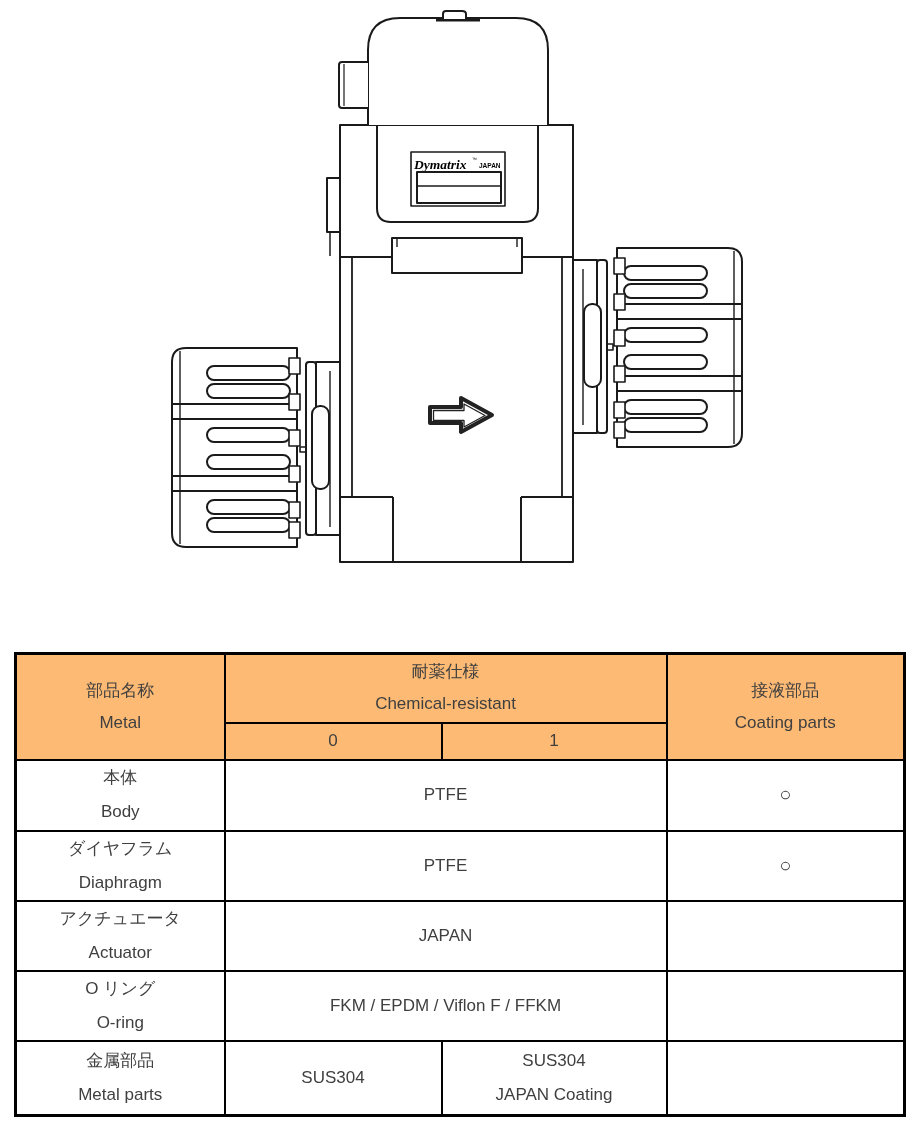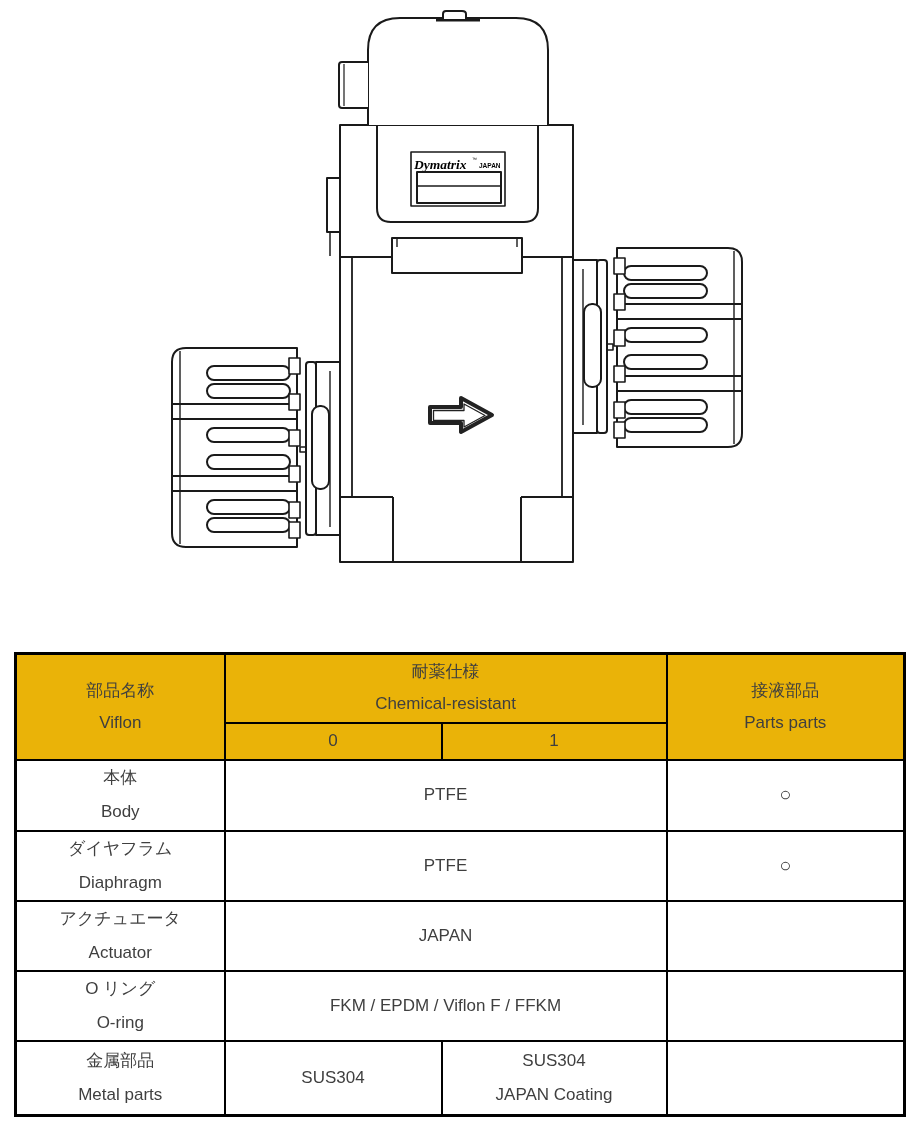--- a/index.html
+++ b/index.html
@@ -9,21 +9,21 @@
   }
   svg.figure{position:absolute;left:0;top:0;}
   table.spec{
     position:absolute;left:14px;top:652px;width:889px;
     border-collapse:collapse;table-layout:fixed;
     border:3px solid #000;color:#3f3f3f;font-size:17px;
   }
   table.spec td{
     border:2px solid #000;text-align:center;vertical-align:middle;padding:0;
   }
-  td.hdr{background:#eab308;}
+  td.hdr{background:#fdba74;}
   .two-line{line-height:34px;}
   .hdr-line{line-height:32px;}
   .circle{font-size:20px;line-height:20px;}
 </style>
 </head>
 <body>
 
 <svg class="figure" width="910" height="630" viewBox="0 0 910 630">
   <defs>
 
@@ -120,29 +120,29 @@
   <colgroup>
     <col style="width:209px">
       <col style="width:217px">
       <col style="width:225px">
       <col style="width:238px">
   </colgroup>
   <tbody>
     <tr style="height:69px">
       <td class="hdr" rowspan="2">
         <div class="hdr-line">部品名称</div>
-        <div class="hdr-line">Viflon</div>
+        <div class="hdr-line">Metal</div>
       </td>
       <td class="hdr" colspan="2">
         <div class="hdr-line">耐薬仕様</div>
         <div class="hdr-line">Chemical-resistant</div>
       </td>
       <td class="hdr" rowspan="2">
         <div class="hdr-line">接液部品</div>
-        <div class="hdr-line">Parts parts</div>
+        <div class="hdr-line">Coating parts</div>
       </td>
     </tr>
     <tr style="height:37px">
       <td class="hdr">0</td>
       <td class="hdr">1</td>
     </tr>
 
     <tr style="height:71px">
       <td>
         <div class="two-line">本体</div>

